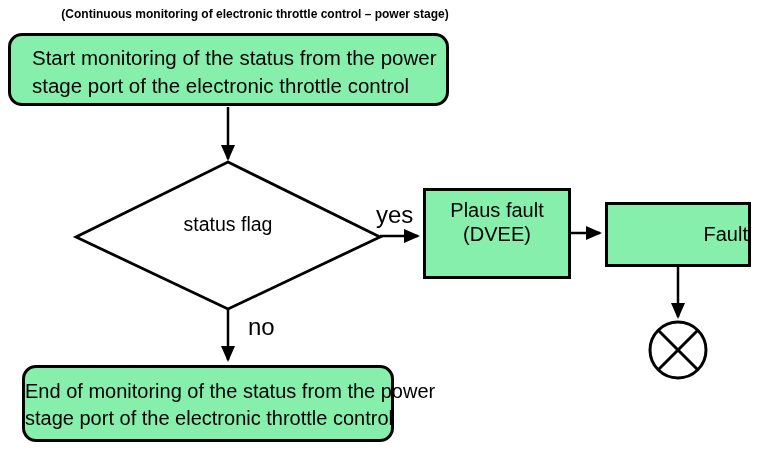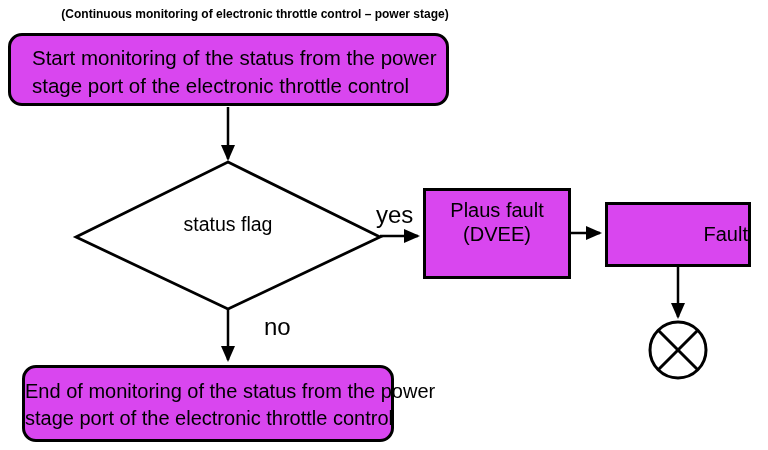--- a/index.html
+++ b/index.html
@@ -4,21 +4,21 @@
 <style>
   html,body { margin:0; padding:0; background:#ffffff; }
   .canvas {
     position:relative; width:768px; height:450px; background:#ffffff;
     font-family:Liberation Sans, sans-serif; color:#000;
     overflow:hidden;
   }
   .connectors { position:absolute; left:0; top:0; width:768px; height:450px; }
   .node {
     position:absolute; box-sizing:border-box;
-    border:3px solid #000; background:#d946ef;
+    border:3px solid #000; background:#86efac;
   }
   .rounded { border-radius:14px; }
   .ln { white-space:nowrap; }
 
   .title {
     position:absolute; top:7px; left:5px; width:500px;
     text-align:center; font-size:12px; font-weight:bold;
   }
   .start-node {
     left:8px; top:33px; width:441px; height:73px;
@@ -36,21 +36,21 @@
     left:605px; top:202px; width:146px; height:65px;
     display:flex; flex-direction:column; justify-content:center;
     text-align:center; font-size:20px; line-height:1.22;align-items:flex-end;
   }
   .end-node {
     left:22px; top:365px; width:372px; height:77px;
     text-align:center; padding-top:10px; font-size:20px; line-height:1.35;
   }
   .edge-label { position:absolute; font-size:24px; }
   .yes-label { left:376px; top:201px; }
-  .no-label  { left:248px; top:313px;margin-left:16px; }
+  .no-label  { left:248px; top:313px; }
 </style>
 </head>
 <body>
 
 <div class="canvas">
 
   <svg class="connectors" viewBox="0 0 768 450" xmlns="http://www.w3.org/2000/svg">
     <defs>
       <marker id="ah" markerUnits="userSpaceOnUse" markerWidth="17" markerHeight="15" refX="14" refY="7" orient="auto">
         <path d="M0,0 L16,7 L0,14 z" fill="#000"></path>

